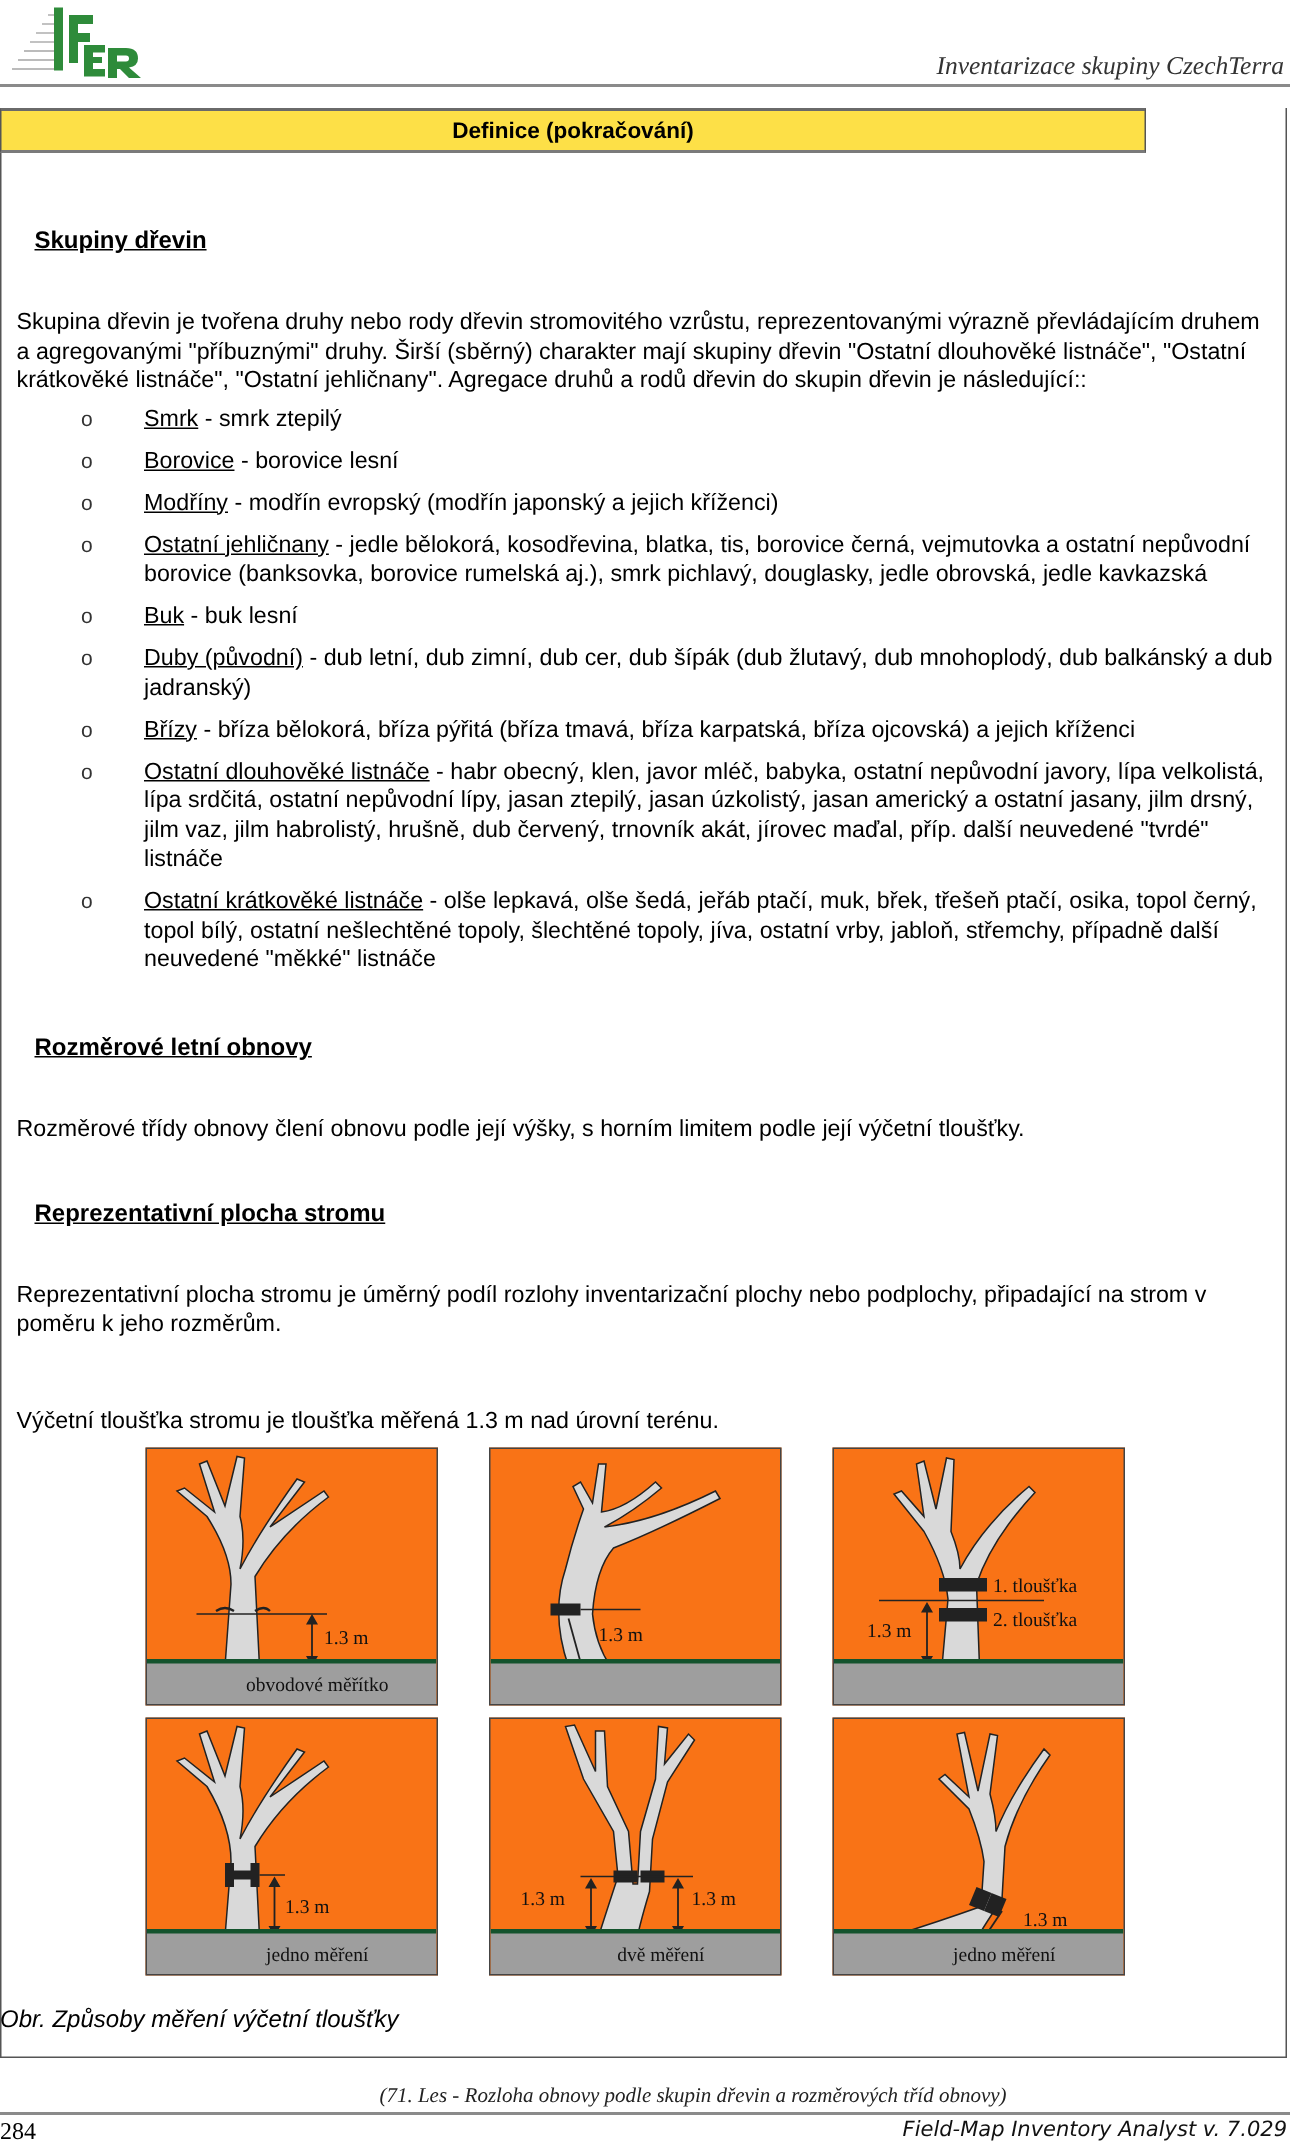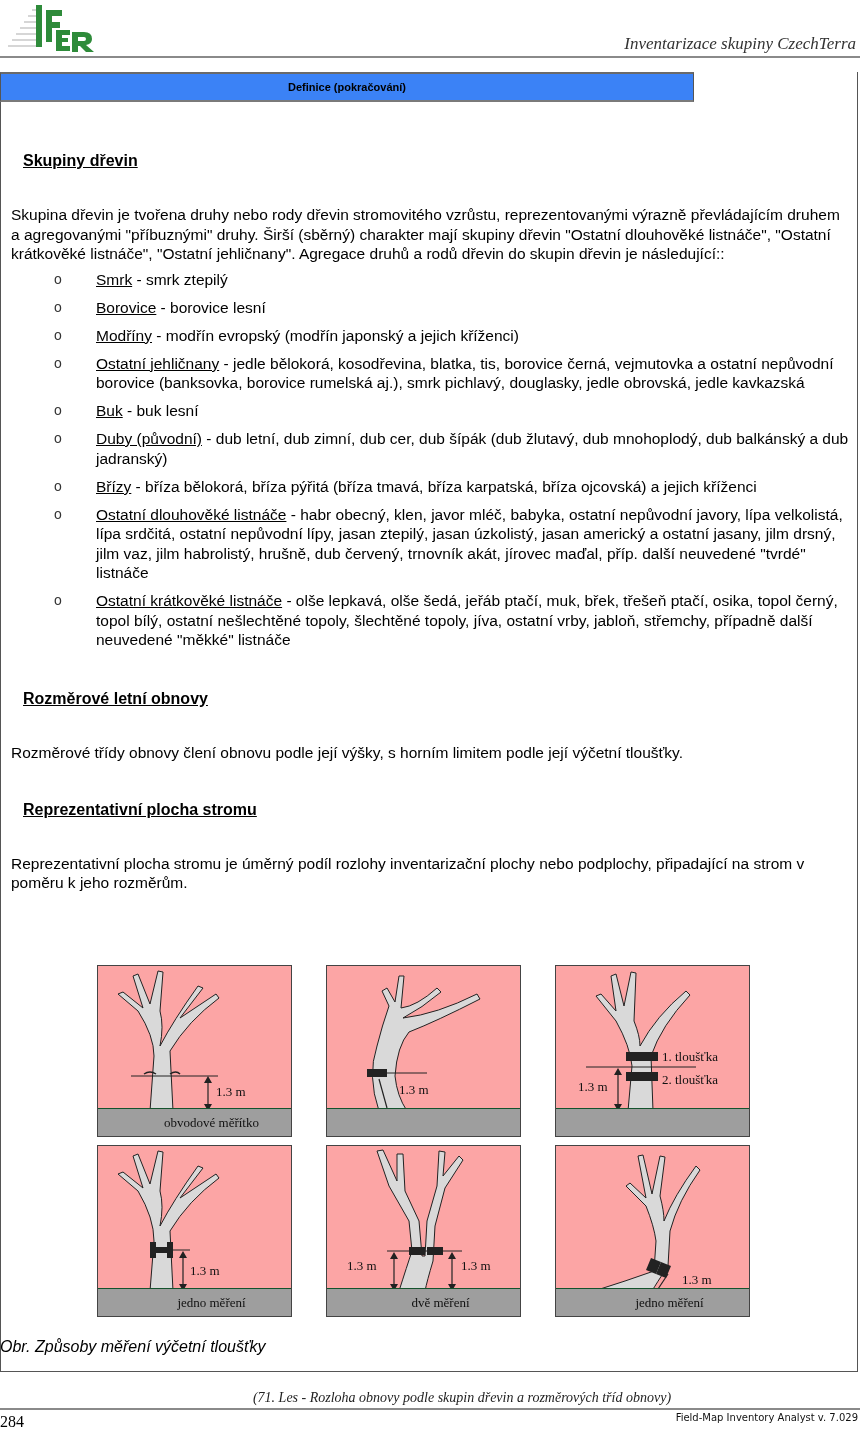--- a/index.html
+++ b/index.html
@@ -9,51 +9,51 @@
   
   .logo { position: absolute; left: 4px; top: 2px; width: 92px; height: 52px; }
   .header-title { position: absolute; right: 4px; top: 34px;
                   font-family: "Liberation Serif", serif; font-style: italic;
                   font-size: 17px; color: #333; }
   .header-rule { position: absolute; left: 0; right: 0; top: 56px; height: 2px; background: #8a8a8a; }
 
   
   .main-box { position: absolute; left: 0; top: 72px; width: 858px; height: 1300px;
               border: 1px solid #555; border-top: none; box-sizing: border-box; }
-  .section-bar { position: absolute; left: 0; top: 72px; width: 694px; height: 30px;
-                 background: #3b82f6; border-top: 2px solid #6a6a6a; border-bottom: 2px solid #7a7a7a;
+  .section-bar { position: absolute; left: 0; top: 72px; width: 764px; height: 30px;
+                 background: #fde047; border-top: 2px solid #6a6a6a; border-bottom: 2px solid #7a7a7a;
                  border-left: 1px solid #555; border-right: 1px solid #555; box-sizing: border-box;
-                 text-align: center; font-weight: bold; font-size: 11px; line-height: 27px; }
+                 text-align: center; font-weight: bold; font-size: 15px; line-height: 27px; }
 
   .content { position: absolute; left: 11px; top: 138px; width: 840px; font-size: 15.5px; line-height: 19.5px; }
   .h { font-weight: bold; text-decoration: underline; font-size: 16px; margin: 12px; line-height: 22px; }
   .p { margin: 0; }
   .gap-after-h { height: 21px; }
 
   ul.groups { list-style: none; margin: 6px 0 0 0; padding: 0; }
   ul.groups li { position: relative; padding-left: 85px; margin-bottom: 8.5px; }
   ul.groups li .bullet { position: absolute; left: 43px; top: 0; font-size: 14px; color: #333; }
   ul.groups li .name { text-decoration: underline; }
 
   
   .figure { position: absolute; left: 97px; top: 965px; width: 654px; height: 352px; }
-  .panel { position: absolute; width: 195px; height: 172px; border: 1px solid #444; box-sizing: border-box; background: #fca5a5; overflow: hidden; }
+  .panel { position: absolute; width: 195px; height: 172px; border: 1px solid #444; box-sizing: border-box; background: #f97316; overflow: hidden; }
   .panel svg { position: absolute; left: 0; top: 0; }
-  .ground { position: absolute; left: 0; right: 0; bottom: 0; height: 27px; background: #9e9e9e; border-top: 1px solid #14532d;
+  .ground { position: absolute; left: 0; right: 0; bottom: 0; height: 27px; background: #9e9e9e; border-top: 3px solid #14532d;
             font-family: "Liberation Serif", serif; font-size: 13px; text-align: center; line-height: 27px; color: #111; padding-left: 34px; }
   .lbl { position: absolute; font-family: "Liberation Serif", serif; font-size: 13px; color: #111; white-space: nowrap; }
 
   .caption { position: absolute; left: 0; width: 858px; top: 1338px; font-style: italic; font-size: 16px; }
 
   
   .footer-ref { position: absolute; left: 0; width: 860px; top: 1390px; text-align: center;
                 font-family: "Liberation Serif", serif; font-style: italic; font-size: 14px; color: #222; padding-left: 32px; }
   .footer-rule { position: absolute; left: 0; right: 0; top: 1408px; height: 2px; background: #8a8a8a; }
   .page-num { position: absolute; left: 0; top: 1413px; font-family: Liberation Serif, serif; font-size: 16px; text-align: center; }
-  .product { position: absolute; right: 2px; top: 1412px; font-family: "DejaVu Sans", sans-serif; font-size: 10px; color: #111; }
+  .product { position: absolute; right: 2px; top: 1412px; font-family: "DejaVu Sans", sans-serif; font-style: italic; font-size: 14px; color: #111; }
 </style>
 </head>
 <body>
 
 <div class="logo">
   <svg width="92" height="52" viewBox="0 0 92 52">
     <g stroke="#bbb" stroke-width="1.2">
       <line x1="28" y1="8" x2="34" y2="8"></line>
         <line x1="24" y1="14" x2="34" y2="14"></line>
       <line x1="20" y1="20" x2="34" y2="20"></line>
@@ -96,20 +96,21 @@
   <div class="gap-after-h"></div>
   <p class="p">Rozměrové třídy obnovy člení obnovu podle její výšky, s horním limitem podle její výčetní tloušťky.</p>
 
   <div style="height:24px"></div>
   <p class="h">Reprezentativní plocha stromu</p>
   <div class="gap-after-h"></div>
   <p class="p">Reprezentativní plocha stromu je úměrný podíl rozlohy inventarizační plochy nebo podplochy, připadající na strom v poměru k jeho rozměrům.</p>
 
   <div style="height:24px"></div>
   <div class="gap-after-h"></div>
+  <p class="p">Výčetní tloušťka stromu je tloušťka měřená 1.3 m nad úrovní terénu.</p>
 </div>
 
 <div class="figure">
 
   <div class="panel" style="left:0;top:0">
     <svg width="195" height="172">
       <path d="M52 145 L56 90 Q56 70 40 45 L20 28 L25 26 L45 42 L35 10 L40 8 L52 38 L60 5 L65 6 L62 45 Q66 60 62 80 Q75 55 100 20 L105 22 L82 52 Q100 40 118 28 L121 32 Q90 55 72 85 L75 145 Z" fill="#d9d9d9" stroke="#222" stroke-width="1"></path>
       <line x1="33" y1="110" x2="120" y2="110" stroke="#222" stroke-width="1"></line>
       <path d="M46 108 Q52 104 58 108 M72 108 Q78 104 82 108" stroke="#222" stroke-width="1.5" fill="none"></path>
       <line x1="110" y1="112" x2="110" y2="143" stroke="#222" stroke-width="1.2"></line>

